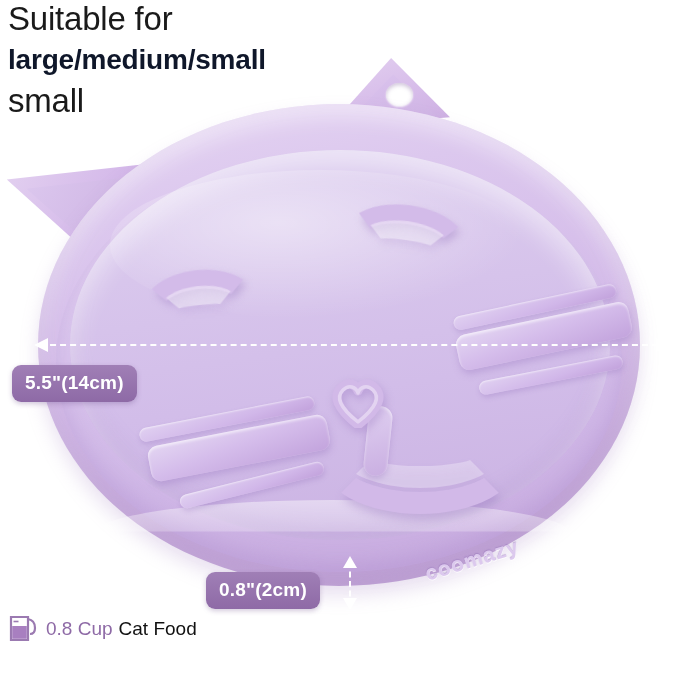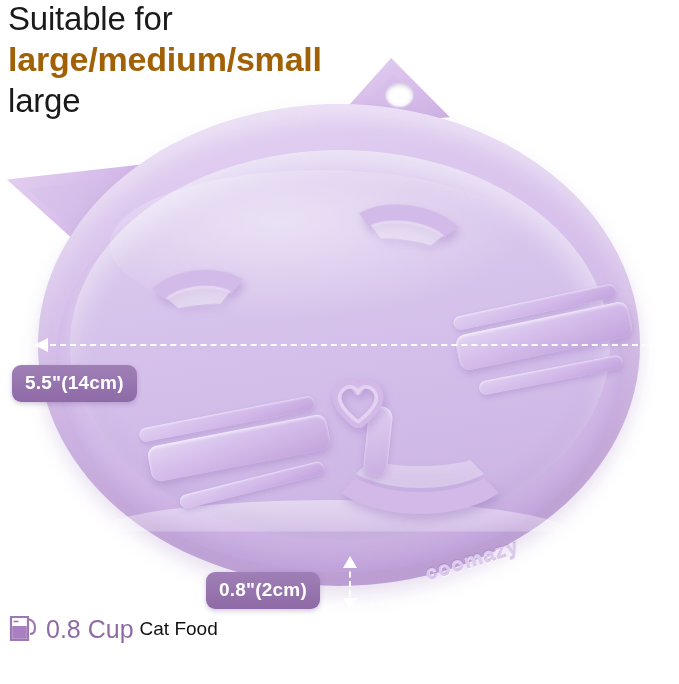--- a/index.html
+++ b/index.html
@@ -18,23 +18,23 @@
     z-index:40;
   }
   .heading .line {
     font-size:33px;
     line-height:41px;
     color:#1a1a1a;
     letter-spacing:-0.2px;
     white-space:nowrap;
   }
   .heading .line.accent {
-    color:#a16207;
+    color:#0f172a;
     font-weight:bold;
-    font-size:34px;
+    font-size:28px;
   }
 
   
   .stage {
     position:absolute;
     left:0; top:0;
     width:679px; height:684px;
   }
 
   
@@ -297,21 +297,21 @@
     z-index:40;
   }
   .legend-row {
     display:flex;
     align-items:center;
     height:34px;
     margin-bottom:4px;
   }
   .beaker { width:30px; height:28px; margin-right:8px; flex:none; }
   .legend-amount {
-    font-size:25px;
+    font-size:19px;
     color:#8e6aa6;
     margin-right:6px;
     white-space:nowrap;
   }
   .legend-label {
     font-size:19px;
     color:#111111;
     white-space:nowrap;
     text-align:center;
   }
@@ -369,21 +369,21 @@
 
   <div class="dim-v-line"></div>
   <div class="arrow-up"></div>
   <div class="arrow-down"></div>
   <div class="badge badge-height">0.8"(2cm)</div>
 </div>
 
 <div class="heading">
   <div class="line">Suitable for</div>
   <div class="line accent">large/medium/small</div>
-  <div class="line">large</div>
+  <div class="line">small</div>
 </div>
 
 <div class="legend">
 
   <div class="legend-row">
     <span class="beaker">
       <svg width="30" height="28" viewBox="0 0 30 28">
         <path d="M3 2 H20 V25 H3 Z" fill="none" stroke="#9b7ab1" stroke-width="2.2"></path>
         <path d="M20 4 C26 5 27 9 27 13 C27 17 25 19 22 19" fill="none" stroke="#9b7ab1" stroke-width="2.2"></path>
         <path d="M4.2 11 H18.8 V23.8 H4.2 Z" fill="#a87fc0"></path>

